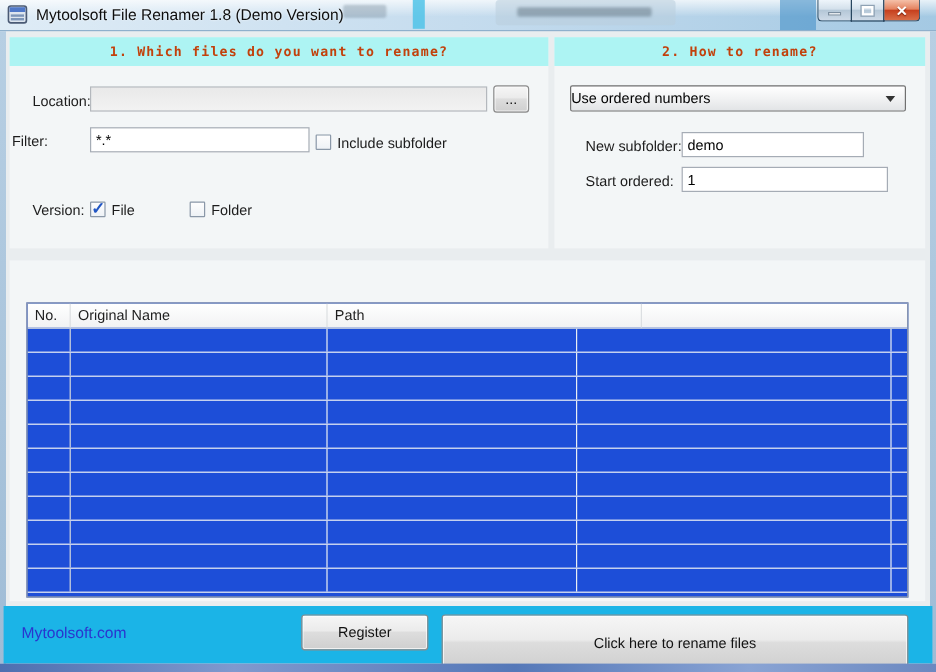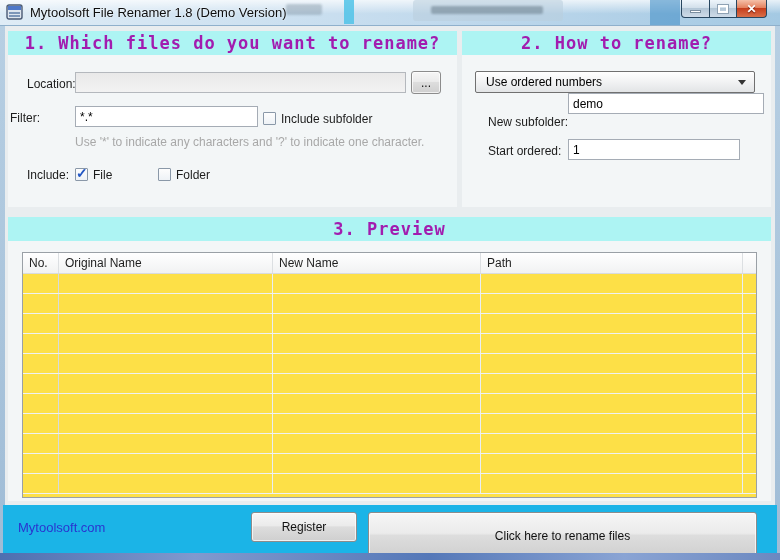--- a/index.html
+++ b/index.html
@@ -44,47 +44,47 @@
   .glyph-min{width:11px;height:3px;background:#fff;border:1px solid #7b8ea0;margin-top:5px;}
   .glyph-max{width:10px;height:8px;border:2px solid #fff;outline:1px solid #8fa2b4;background:transparent;}
   .glyph-close{color:#fff;font-size:12px;font-weight:bold;text-shadow:0 1px 1px #6e1503;line-height:1;}
   
   .panel{position:absolute;background:#f3f6f7;}
   .panel-1{left:8px;top:31px;width:449px;height:176px;}
   .panel-2{left:462px;top:31px;width:309px;height:176px;}
   .panel-3{left:8px;top:217px;width:763px;height:284px;}
   .band{position:absolute;left:0;top:0;right:0;height:24px;background:#adf4f3;
     display:flex;align-items:center;justify-content:center;
-    font-family:"DejaVu Sans Mono",monospace;font-weight:bold;font-size:17px;
-    letter-spacing:1px;color:#a21caf;}
+    font-family:"DejaVu Sans Mono",monospace;font-weight:bold;font-size:11px;
+    letter-spacing:1px;color:#c2410c;}
   .lbl{position:absolute;white-space:nowrap;color:#1c1c1c;}
   .hint{position:absolute;white-space:nowrap;color:#a8a8a8;}
   .tb{position:absolute;height:21px;border:1px solid #a5acb5;background:#fff;
     font-family:"Liberation Sans",sans-serif;font-size:12px;color:#000;
     padding:0 4px;outline:none;}
   .tb:disabled,.tb.disabled{background:linear-gradient(#e9e9e9,#f2f2f2);border-color:#b4b8bd;color:#6e6e6e;}
   .btn{position:absolute;border:1px solid #8c8c8c;border-radius:3px;cursor:default;
     background:linear-gradient(#f6f6f6,#ebebeb 45%,#dddddd 50%,#cfcfcf);
     display:flex;align-items:center;justify-content:center;font-size:12px;color:#111;
     box-shadow:inset 0 0 0 1px rgba(255,255,255,.7);}
   .combo{position:absolute;left:475px;top:71px;width:280px;height:22px;
     border:1px solid #707070;border-radius:2px;
     background:linear-gradient(#ffffff,#f0f1f2 55%,#e2e4e6);
-    display:flex;align-items:center;padding:0 10px;color:#000;}
+    display:flex;align-items:center;padding:0 0;color:#000;}
   .combo-arrow{position:absolute;right:8px;top:8px;width:0;height:0;
     border-left:4px solid transparent;border-right:4px solid transparent;border-top:5px solid #333;}
   .cb{position:absolute;width:13px;height:13px;border:1px solid #8a98a8;border-radius:1px;
     background:linear-gradient(#fdfdfd,#eef2f6);}
   .cb .check{display:none;position:absolute;left:0px;top:-4px;color:#2257c4;
     font-weight:bold;font-size:14px;}
   .cb.checked .check{display:block;}
   .cb-label{position:absolute;white-space:nowrap;}
   
   .ptable{position:absolute;left:14px;top:35px;width:735px;height:246px;
-    background:#fde047;border:1px solid #9aa0a6;overflow:hidden;}
+    background:#1d4ed8;border:1px solid #9aa0a6;overflow:hidden;}
   .thead{display:flex;height:21px;background:linear-gradient(#ffffff,#f1f2f3);
     border-bottom:1px solid #d8dbde;}
   .th{padding:3px 0 0 6px;border-right:1px solid #dcdfe2;color:#1e1e1e;overflow:hidden;}
   .trow{display:flex;height:20px;border-bottom:1px solid #eef1f4;}
   .td{border-right:1px solid #e9eef3;height:100%;}
   .c0{width:36px;}.c1{width:214px;}.c2{width:208px;}.c3{width:262px;}.c4{flex:1;border-right:none;}
   .td.c0{border-right:1px solid #d6dadd;}
   
   .footer{position:absolute;left:3px;top:505px;width:774px;height:48px;background:#1bb4e7;}
   .footer-link{position:absolute;left:15px;top:15px;font-size:13px;color:#2a35cf;cursor:pointer;text-align:center;}
@@ -127,51 +127,48 @@
   <span class="lbl" style="left:27px;top:77px;">Location:</span>
   <input class="tb disabled" style="left: 75px; top: 72px; width: 331px;" disabled="" value="">
   <div class="btn" style="left:411px;top:71px;width:30px;height:23px;">...</div>
 
   <span class="lbl" style="left:10px;top:111px;">Filter:</span>
   <input class="tb" style="left: 75px; top: 106px; width: 183px;" value="*.*">
   <div class="cb" style="left:263px;top:112px;">
     
   </div>
   <span class="cb-label" style="left:281px;top:112px;">Include subfolder</span>
-  <span class="hint" style="left:75px;top:135px;">Use '*' to indicate any characters and '?' to indicate one character.</span>
-
-  <span class="lbl" style="left:27px;top:168px;">Include:</span>
+
+  <span class="lbl" style="left:27px;top:168px;">Version:</span>
   <div class="cb checked" style="left:75px;top:168px;">
     <span class="check">✓</span>
   </div>
   <span class="cb-label" style="left:93px;top:168px;">File</span>
   <div class="cb" style="left:158px;top:168px;">
     
   </div>
   <span class="cb-label" style="left:176px;top:168px;">Folder</span>
 
   <div class="panel panel-2">
     <div class="band">2. How to rename?</div>
   </div>
   <div class="combo">
     <span>Use ordered numbers</span>
     <div class="combo-arrow"></div>
   </div>
   <span class="lbl" style="left:488px;top:115px;">New subfolder:</span>
-  <input class="tb" style="left: 568px; top: 93px; width: 196px;" value="demo">
+  <input class="tb" style="left: 568px; top: 110px; width: 152px;" value="demo">
   <span class="lbl" style="left:488px;top:144px;">Start ordered:</span>
   <input class="tb" style="left: 568px; top: 139px; width: 172px;" value="1">
 
   <div class="panel panel-3">
-    <div class="band">3. Preview</div>
     <div class="ptable">
       <div class="thead">
         <div class="th c0">No.</div>
         <div class="th c1">Original Name</div>
-        <div class="th c2">New Name</div>
         <div class="th c3">Path</div>
         <div class="th c4"></div>
       </div>
       <div>
           <div class="trow">
             <div class="td c0"></div>
             <div class="td c1"></div>
             <div class="td c2"></div>
             <div class="td c3"></div>
             <div class="td c4"></div>

